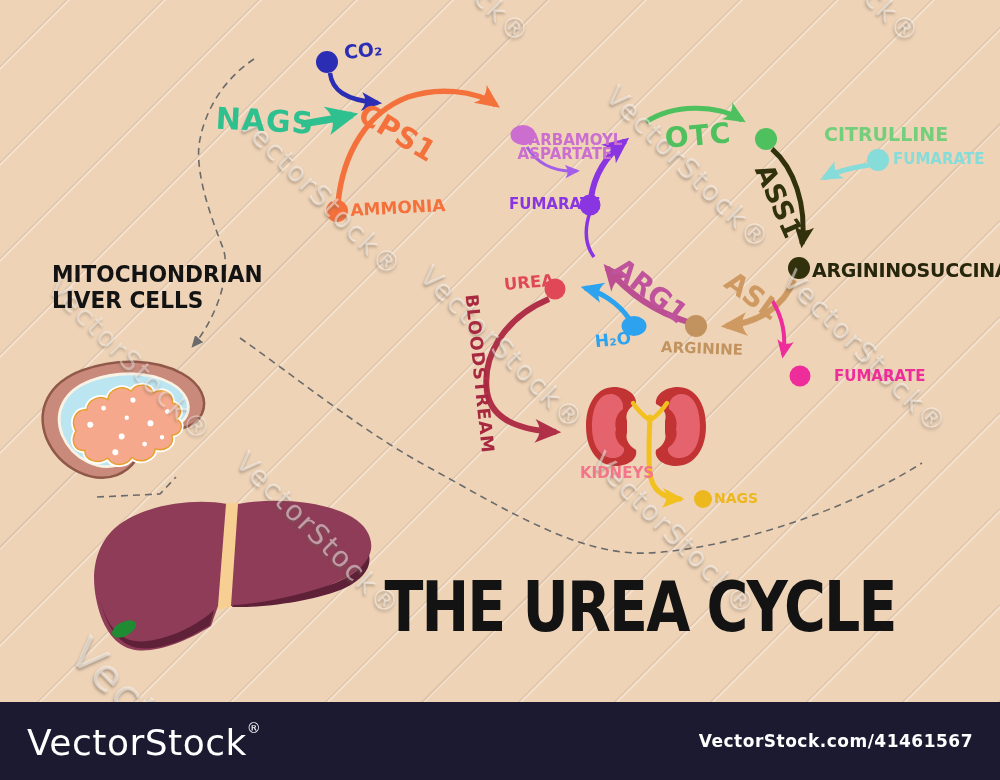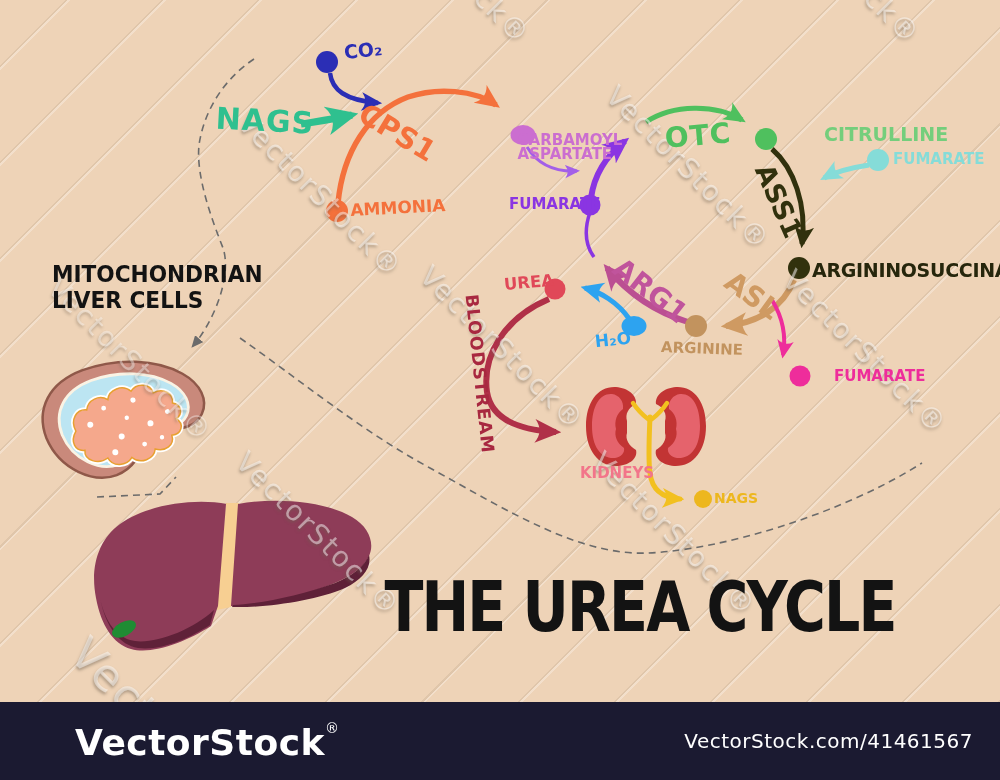--- a/index.html
+++ b/index.html
@@ -30,24 +30,24 @@
     text-shadow:1px 2px 3px rgba(110,95,80,0.5);
     transform:translate(-50%,-50%) rotate(45deg);
     pointer-events:none;font-family:"DejaVu Sans",sans-serif;
   }
   .footer{
     position:absolute;left:0;top:702px;width:1000px;height:78px;
     background:#1b1a31;color:#fff;display:flex;align-items:center;
     justify-content:space-between;padding:0 27px;box-sizing:border-box;z-index:10;
   }
   .brand{font-size:36px;letter-spacing:.5px;}
-  .brand .lt{font-weight:700;margin-left:48px;}
-  .brand .bd{font-weight:bold;}
+  .brand .lt{font-weight:400;}
+  .brand .bd{font-weight:normal;}
   .brand sup{font-size:14px;font-weight:400;vertical-align:22px;}
-  .ref{font-size:20px;font-weight:400;letter-spacing:.5px;}
+  .ref{font-size:17px;font-weight:700;letter-spacing:.5px;}
   .two-line{text-align:left;margin-top:32px;}
 </style>
 </head>
 <body>
 
 <div class="canvas">
 
   <div class="wm" style="left:320px;top:195px;font-size:28px">VectorStock®</div>
   <div class="wm" style="left:688px;top:168px;font-size:28px">VectorStock®</div>
   <div class="wm" style="left:502px;top:348px;font-size:28px">VectorStock®</div>

